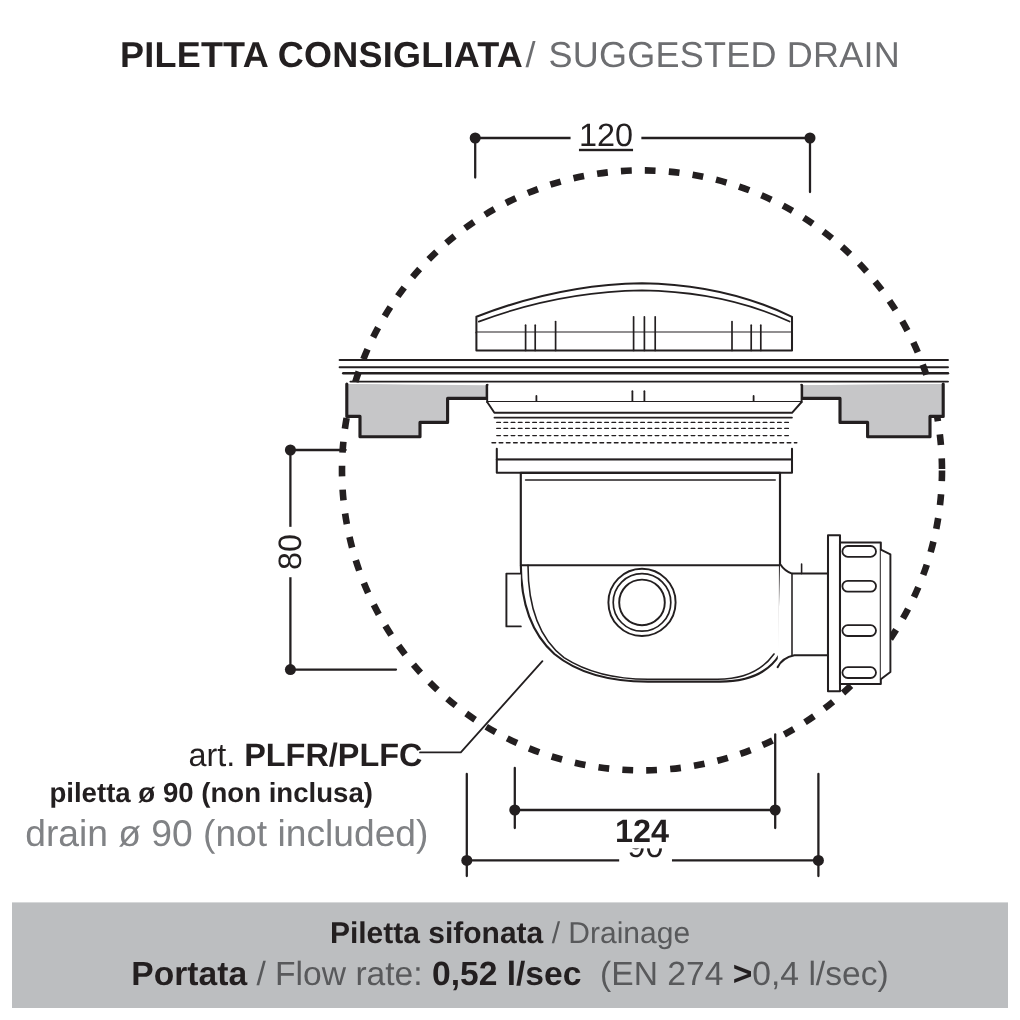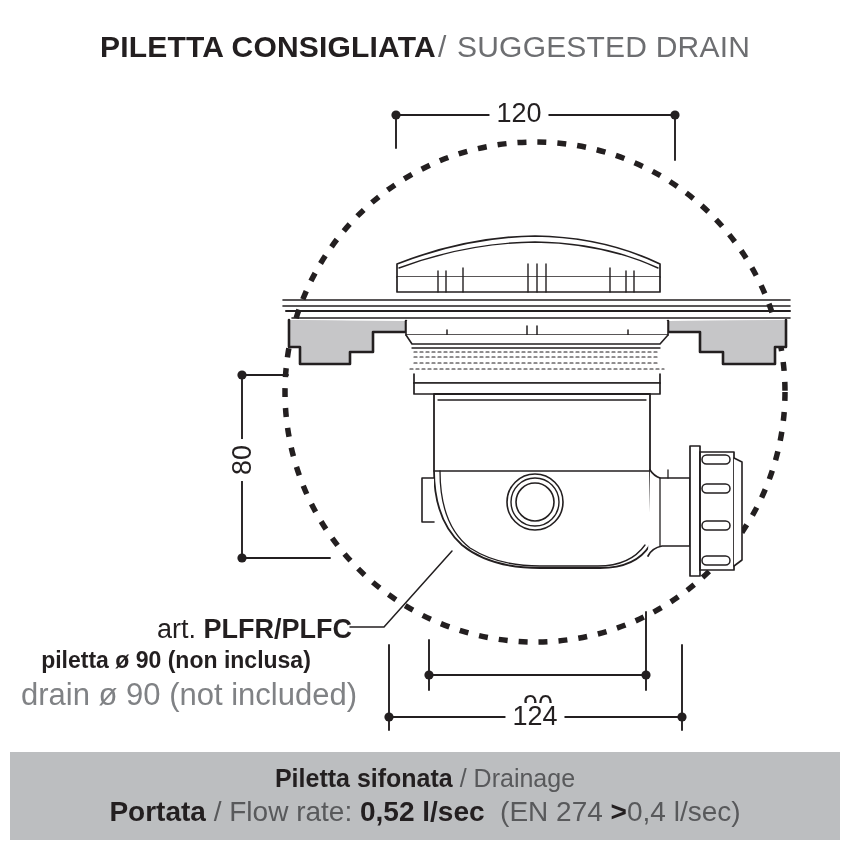--- a/index.html
+++ b/index.html
@@ -32,23 +32,23 @@
   .dimtext{
     position:absolute;
     font-size:27px;
     font-weight:400;
     color:#231f20;
     background:#ffffff;
     padding:0 7px;
     white-space:nowrap;
     line-height:1;
   }
-  #dim-120{left:519px;top:100px;transform:translateX(-50%);}
+  #dim-120{left:505px;top:100px;transform:translateX(-50%);text-decoration:underline;}
   #dim-90 {left:538px;top:661px;transform:translateX(-50%);margin-top:31px;}
-  #dim-124{left:535px;top:703px;transform:translateX(-50%);}
+  #dim-124{left:535px;top:680px;transform:translateX(-50%);font-weight:bold;}
   #dim-80{
     left:242px;top:460px;transform:translate(-50%,-50%) rotate(-90deg);
     padding:4px 6px;
   }
 
   
   .label-block{
     position:absolute;left:0;top:612px;width:352px;
     text-align:right;
     line-height:1.26;

